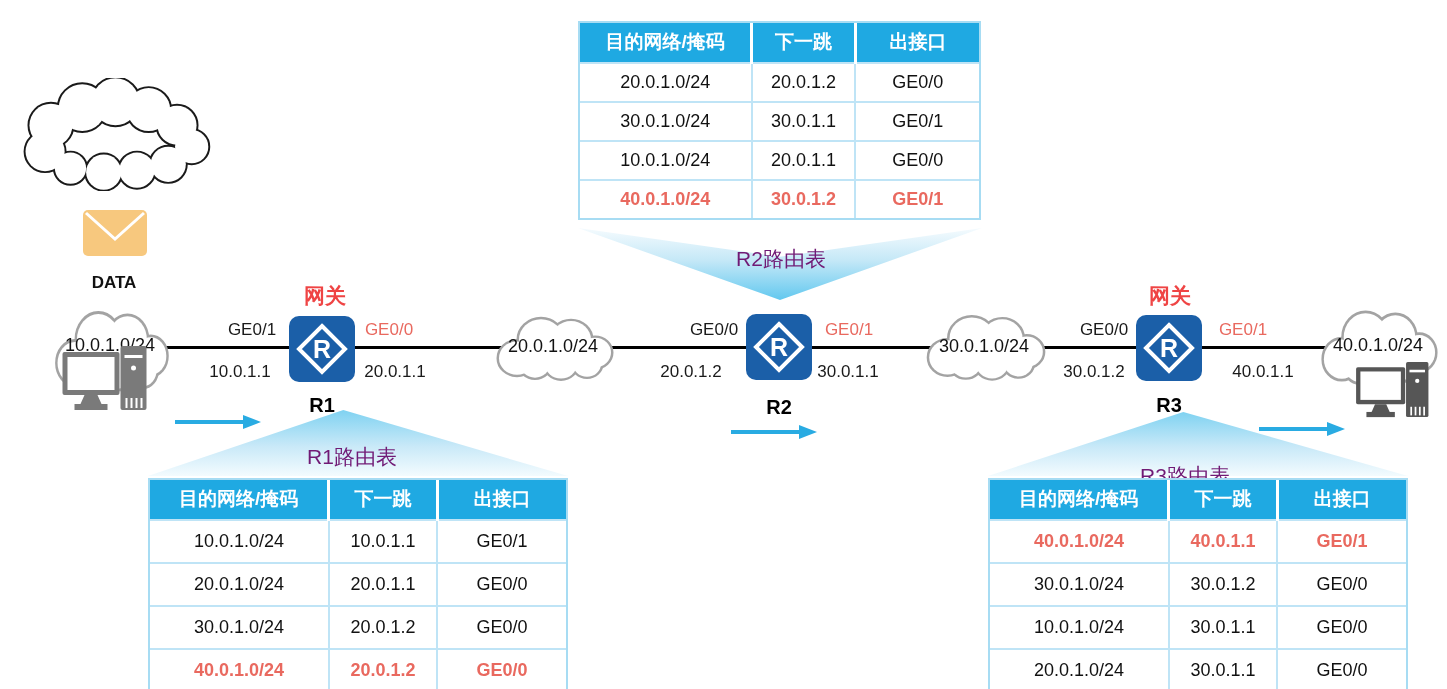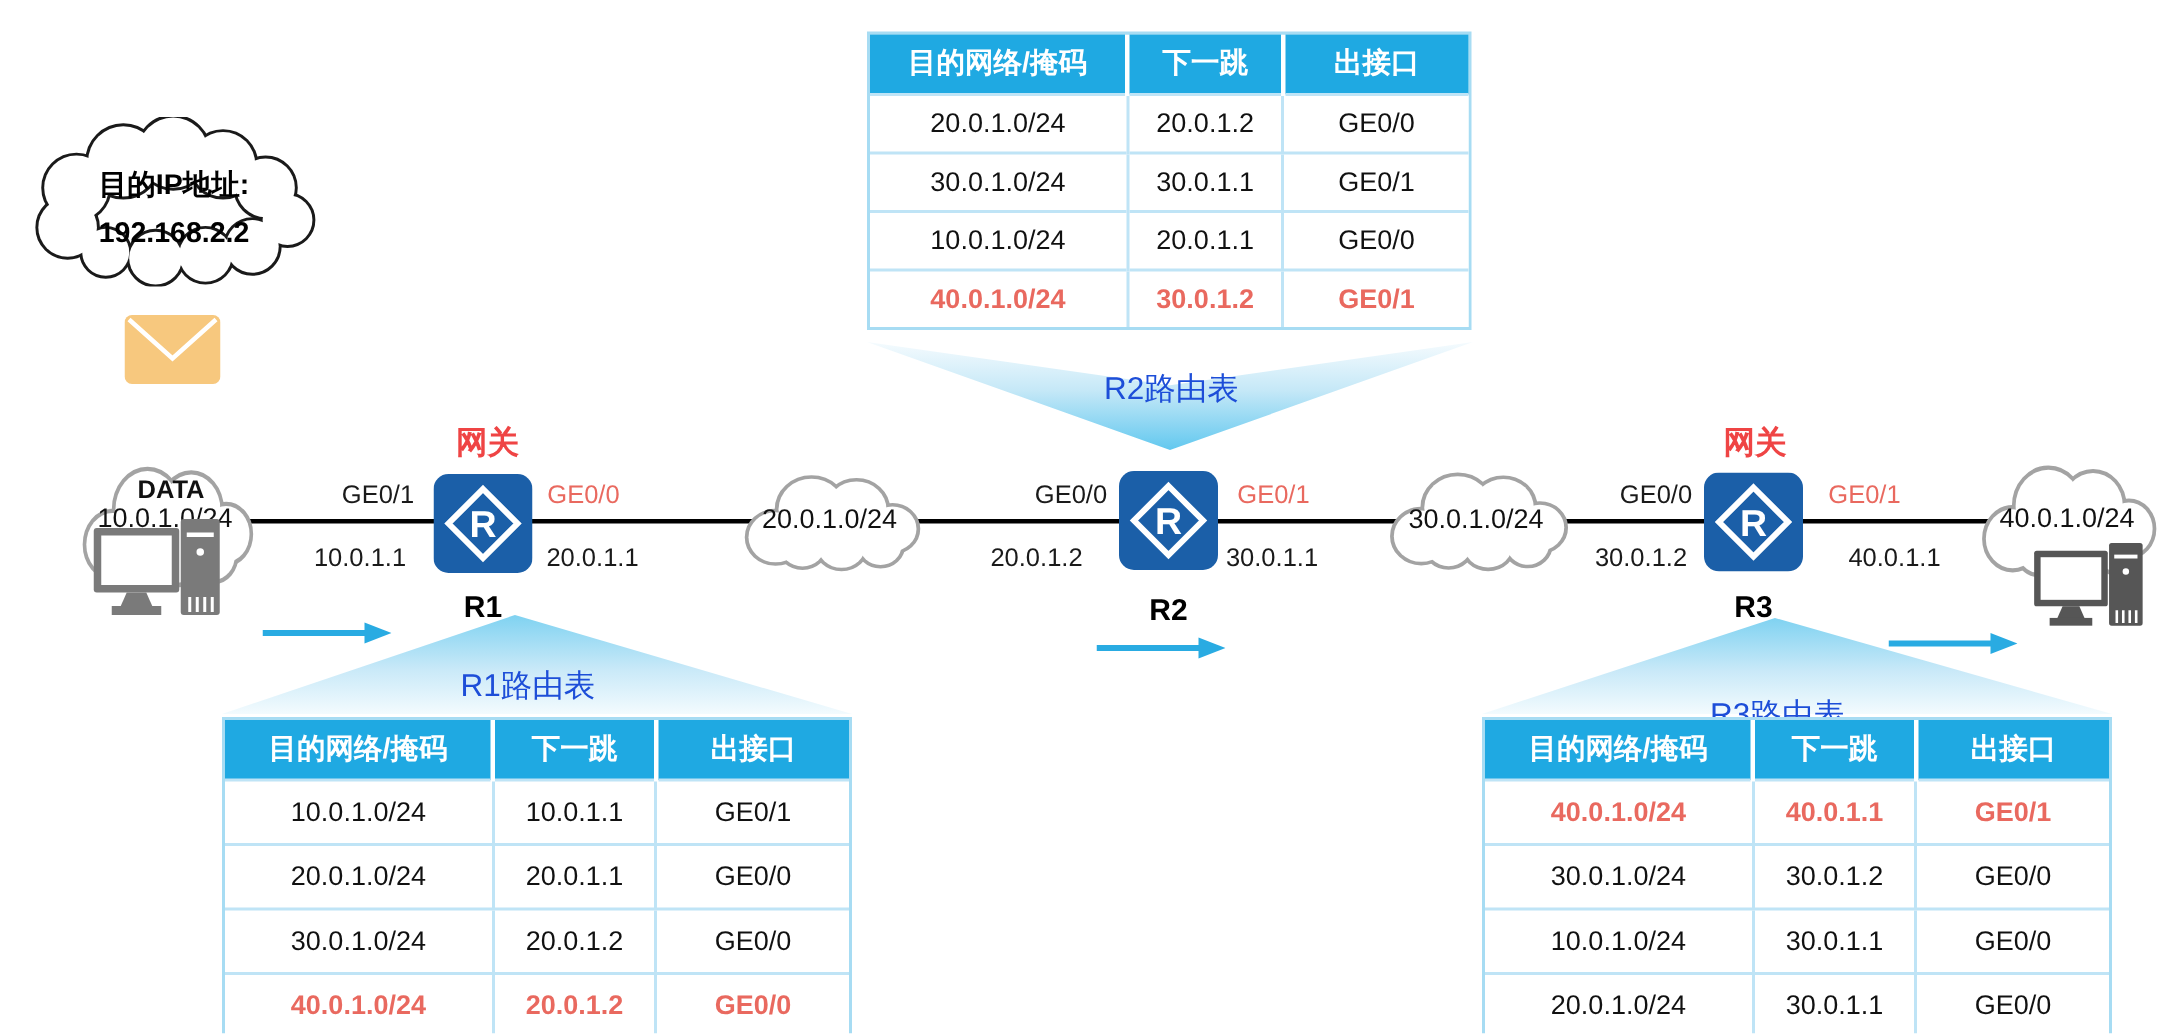--- a/index.html
+++ b/index.html
@@ -64,21 +64,21 @@
   .callout-chv {
     position: absolute;
     background: linear-gradient(180deg, #F5FBFE 0%, #C5E8F7 45%, #62C8EF 100%);
     clip-path: polygon(0 0, 50% 40%, 100% 0, 50% 100%);
     z-index: 2;
   }
   .co-title {
     position: absolute;
     transform: translateX(-50%);
     font-size: 21px;
-    color: #1d4ed8;
+    color: #701a75;
     white-space: nowrap;
     z-index: 3;
   }
 
   
   .rt-table {
     position: absolute;
     border: 2px solid #A7DCF3;
     background: #fff;
     z-index: 5;
@@ -138,33 +138,29 @@
         <circle cx="112" cy="24" r="24"></circle>
           <circle cx="146" cy="32" r="22"></circle>
           <circle cx="175" cy="48" r="20"></circle>
         <circle cx="190" cy="70" r="17"></circle>
           <circle cx="166" cy="88" r="18"></circle>
           <circle cx="134" cy="94" r="18"></circle>
         <circle cx="100" cy="96" r="18"></circle>
           <circle cx="66" cy="92" r="16"></circle>
       </g>
     </svg>
-    <div class="tc-text">
-      <div class="l1">目的IP地址:</div>
-      <div class="l2">192.168.2.2</div>
-    </div>
   </div>
 
   <div class="envelope">
     <svg width="64" height="46" viewBox="0 0 64 46">
       <rect x="0" y="0" width="64" height="46" rx="5" fill="#F7C87E"></rect>
       <polyline points="3,3 32,29 61,3" fill="none" stroke="#ffffff" stroke-width="3"></polyline>
     </svg>
   </div>
-  <span class="lbl datalbl" style="left:114px; top:274px;margin-top:44px;">DATA</span>
+  <span class="lbl datalbl" style="left:114px; top:274px;">DATA</span>
 
   <div class="net-line"></div>
 
   <div class="net-cloud" style="left:42px; top:300px;">
     <svg width="136" height="98" viewBox="0 0 140 84" preserveAspectRatio="none">
       <g fill="#ffffff" stroke="#A3A3A3" stroke-width="5">
         <circle cx="34" cy="54" r="18"></circle>
           <circle cx="58" cy="34" r="22"></circle>
           <circle cx="88" cy="34" r="20"></circle>
         <circle cx="112" cy="48" r="16"></circle>

